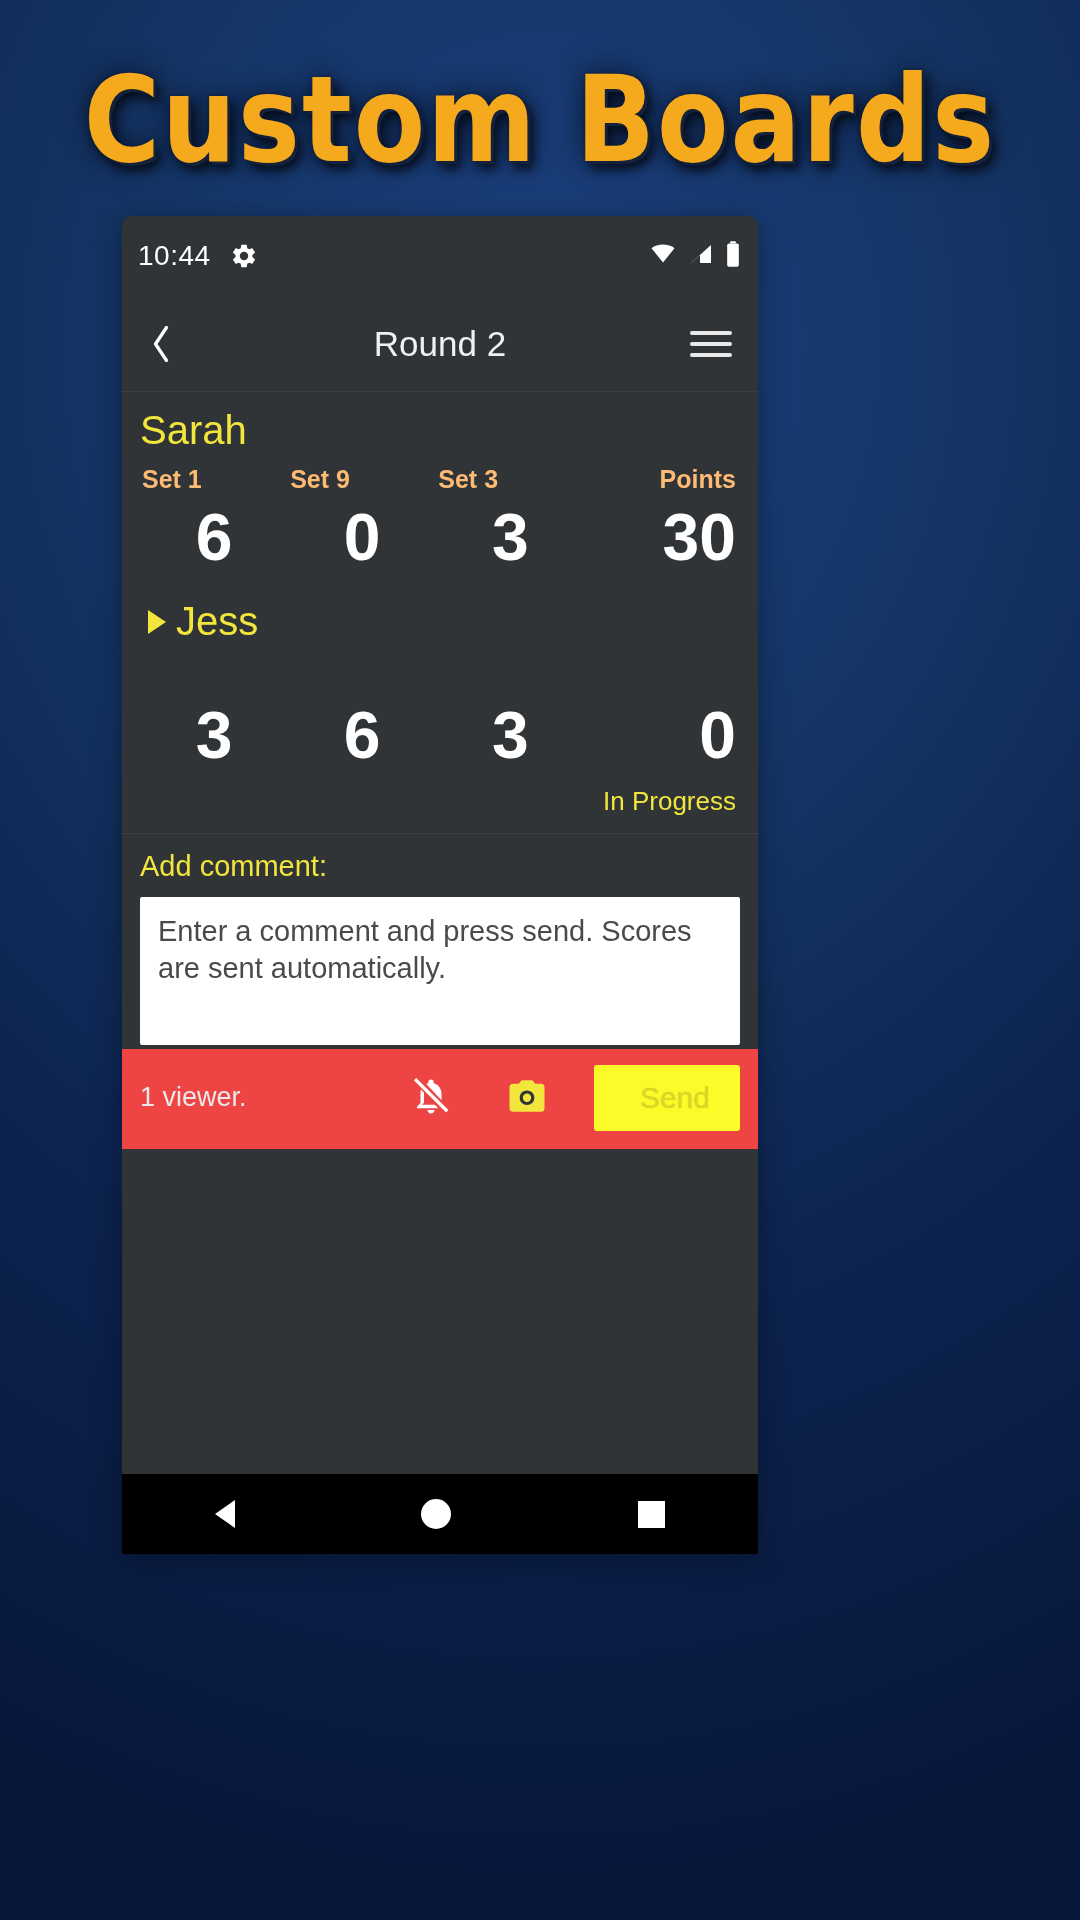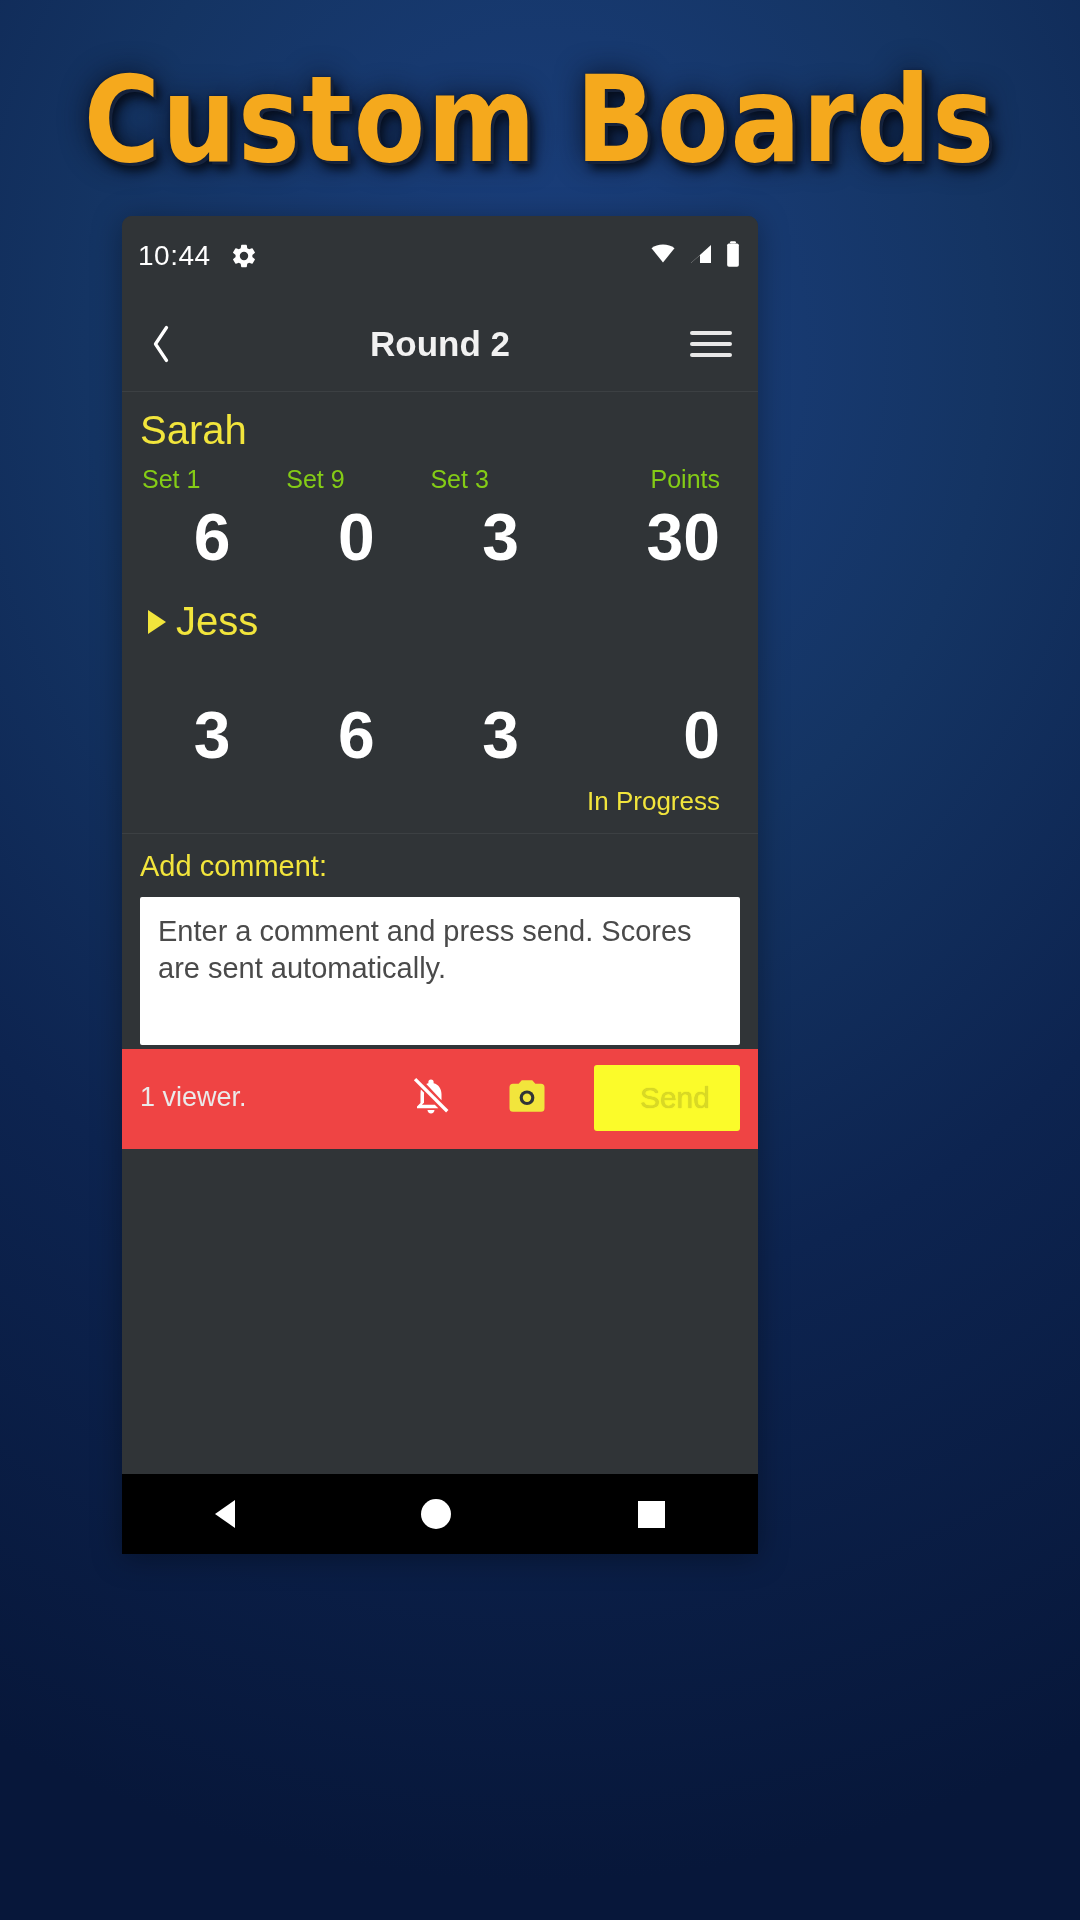--- a/index.html
+++ b/index.html
@@ -57,40 +57,40 @@
   .appbar {
     height:96px; flex:0 0 96px;
     display:flex; align-items:center; padding:0 26px;
     background:#303437;
     border-bottom:1px solid #3c4043;
     position:relative;
   }
   .back-btn { width:46px; display:flex; align-items:center; justify-content:flex-start; }
   .appbar-title {
     position:absolute; left:0; right:0; text-align:center;
-    font-size:35px; color:#f1f1f1; font-weight:700; pointer-events:none;
+    font-size:35px; color:#f1f1f1; font-weight:400; pointer-events:none;
   }
   .menu-btn { margin-left:auto; display:flex; flex-direction:column; gap:7px; width:42px; }
   .menu-btn i { display:block; height:4px; background:#e8e8e8; border-radius:2px; }
 
   
-  .board { background:#303437; padding:0 34px 14px 18px; border-bottom:1px solid #3c4043; }
+  .board { background:#303437; padding:0 18px 14px 18px; border-bottom:1px solid #3c4043; }
   .player-name {
     color:#f2e53c; font-size:40px; padding:16px 0 6px 0; font-weight:400; display:flex; align-items:center;
   }
   .player-name.serving { padding-left:8px; }
   .serve-tri {
     width:0;height:0;border-left:18px solid #f2e53c;
     border-top:12px solid transparent;border-bottom:12px solid transparent;
     margin-right:10px; flex:0 0 auto;
   }
   .row { display:flex; width:100%; }
   .cell { flex:1 1 0; }
   .cell.points { flex:1.05 1 0; text-align:right; }
-  .hdr { color:#84cc16; font-size:25px; padding:6px 0 2px 2px; }
+  .hdr { color:#fdba74; font-size:25px; padding:6px 0 2px 2px;font-weight:bold; }
   .hdr.points { text-align:right; padding-right:4px; }
   .score {
     color:#ffffff; font-size:66px; font-weight:bold; text-align:center;
     padding:6px 0 10px 0; line-height:1.08;
   }
   .score.points { text-align:right; padding-right:4px; }
   .spacer-row { height:44px; }
   .status-line { text-align:right; color:#f2e53c; font-size:26px; padding:4px 4px 2px 0; }
 
   

